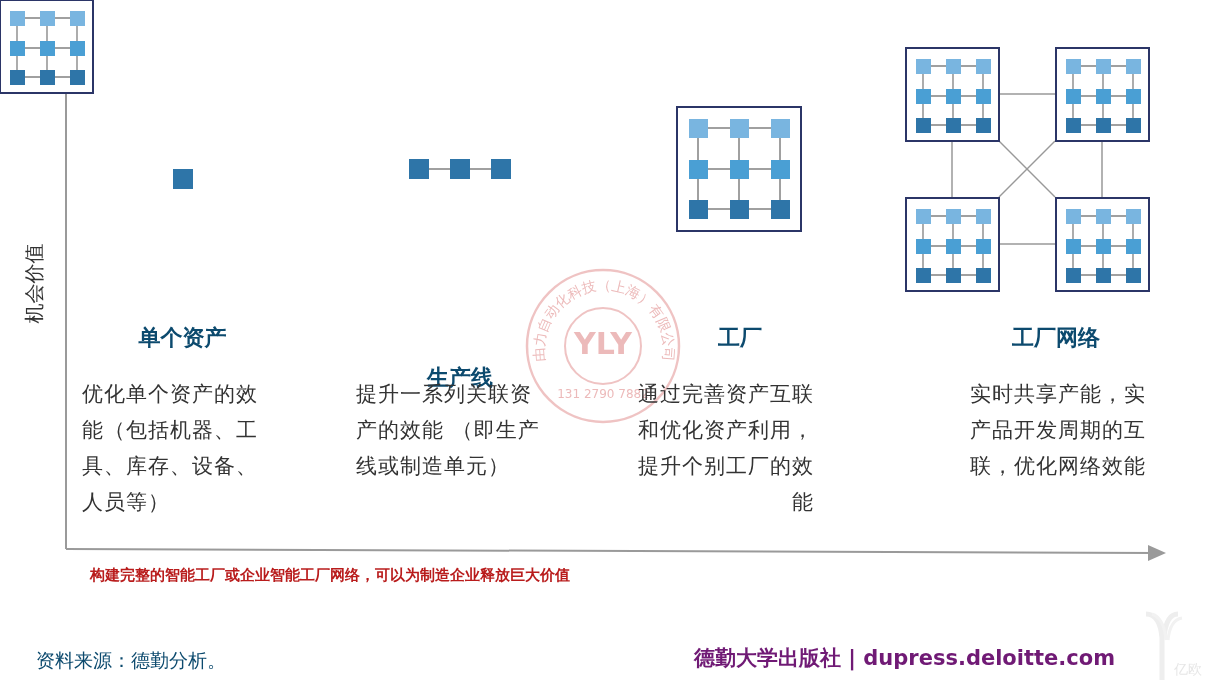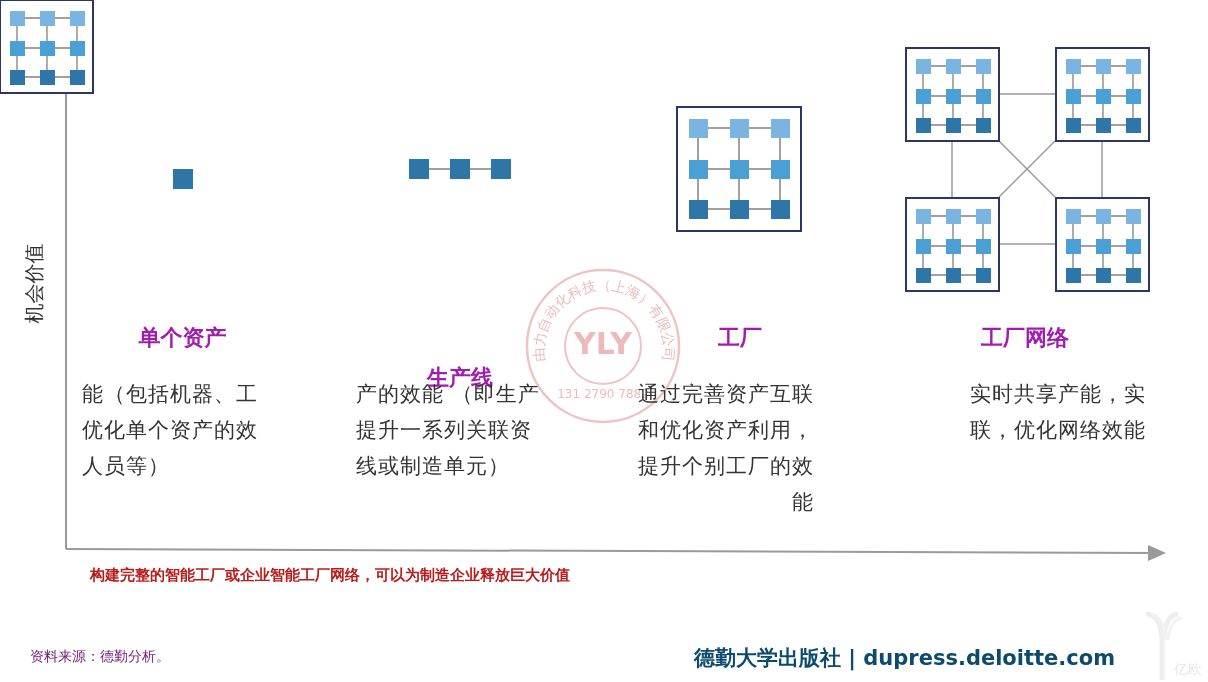--- a/index.html
+++ b/index.html
@@ -3,25 +3,25 @@
 <meta charset="utf-8">
 <style>
   html, body { margin:0; padding:0; background:#fff; }
   body { width:1208px; height:682px; position:relative; overflow:hidden;
          font-family:"DejaVu Sans", "Liberation Sans", sans-serif; color:#262626; }
   .abs { position:absolute; }
   svg.diagram { position:absolute; left:0; top:0; }
   .ylabel { position:absolute; left:14px; top:228px; width:40px; height:110px;
             display:flex; align-items:center; justify-content:center; }
   .ylabel span { transform:rotate(-90deg); white-space:nowrap; font-size:20px; color:#333; }
-  .stage-title { position:absolute; font-size:22px; font-weight:bold; color:#a21caf; text-align:center; }
+  .stage-title { position:absolute; font-size:22px; font-weight:bold; color:#0c4a6e; text-align:center; }
   .stage-desc { position:absolute; font-size:21px; line-height:36px; color:#333; letter-spacing:1px; }
   .conclusion { position:absolute; left:90px; top:566px; font-size:15px; font-weight:bold; color:#b91c1c; }
-  .source { position:absolute; left:30px; top:648px; font-size:14px; color:#701a75; }
-  .publisher { position:absolute; left:694px; top:644px; font-size:21px; font-weight:bold; color:#0c4a6e; }
+  .source { position:absolute; left:36px; top:648px; font-size:19px; color:#0c4a6e; }
+  .publisher { position:absolute; left:694px; top:644px; font-size:21px; font-weight:bold; color:#701a75; }
   .stamp { position:absolute; left:523px; top:266px; width:160px; height:160px; pointer-events:none; }
   .corner-mark { position:absolute; left:1138px; top:610px; width:70px; height:72px; pointer-events:none; }
 </style>
 </head>
 <body>
 
 <svg class="diagram" width="1208" height="682">
   <defs>
     <marker id="arrow" markerWidth="10" markerHeight="10" refX="5" refY="5" orient="auto">
       <path d="M0,1 L9,5 L0,9 z" fill="#9a9a9a"></path>
@@ -122,40 +122,42 @@
   <text x="80" y="132" text-anchor="middle" font-size="12" fill="#e8a9a9" opacity="0.8" font-family="DejaVu Sans, sans-serif">131 2790 7882</text>
 </svg>
 
 <div class="ylabel">
     <span>机会价值</span>
   </div>
 
 <div class="stage-title" style="left:110px;top:323px;width:145px;">单个资产</div>
 <div class="stage-title" style="left:390px;top:323px;width:140px;margin-top:40px;">生产线</div>
 <div class="stage-title" style="left:670px;top:323px;width:140px;">工厂</div>
-<div class="stage-title" style="left:950px;top:323px;width:150px;">工厂网络</div>
+<div class="stage-title" style="left:950px;top:323px;width:150px;text-align:right;">工厂网络</div>
 
 <div class="stage-desc" style="left:82px;top:376px;">
+  <div>优化单个资产的效</div>
   <div>能（包括机器、工</div>
-  <div>优化单个资产的效</div>
+  <div>具、库存、设备、</div>
   <div>人员等）</div>
 </div>
 <div class="stage-desc" style="left:356px;top:376px;">
+  <div>提升一系列关联资</div>
   <div>产的效能 （即生产</div>
-  <div>提升一系列关联资</div>
   <div>线或制造单元）</div>
 </div>
 <div class="stage-desc" style="left:638px;top:376px;text-align:right;">
   <div>通过完善资产互联</div>
   <div>和优化资产利用，</div>
   <div>提升个别工厂的效</div>
   <div>能</div>
 </div>
 <div class="stage-desc" style="left:970px;top:376px;">
   <div>实时共享产能，实</div>
+  <div>产品开发周期的互</div>
   <div>联，优化网络效能</div>
 </div>
 
 <div class="conclusion">构建完整的智能工厂或企业智能工厂网络，可以为制造企业释放巨大价值</div>
 
 <div class="source">资料来源：德勤分析。</div>
 <div class="publisher">德勤大学出版社 | dupress.deloitte.com</div>
 
 <svg class="corner-mark" viewBox="0 0 70 72">
   <path d="M8,4 Q22,4 24,28 L24,70 M40,4 Q28,4 26,28" fill="none" stroke="#eeeeee" stroke-width="5"></path>

